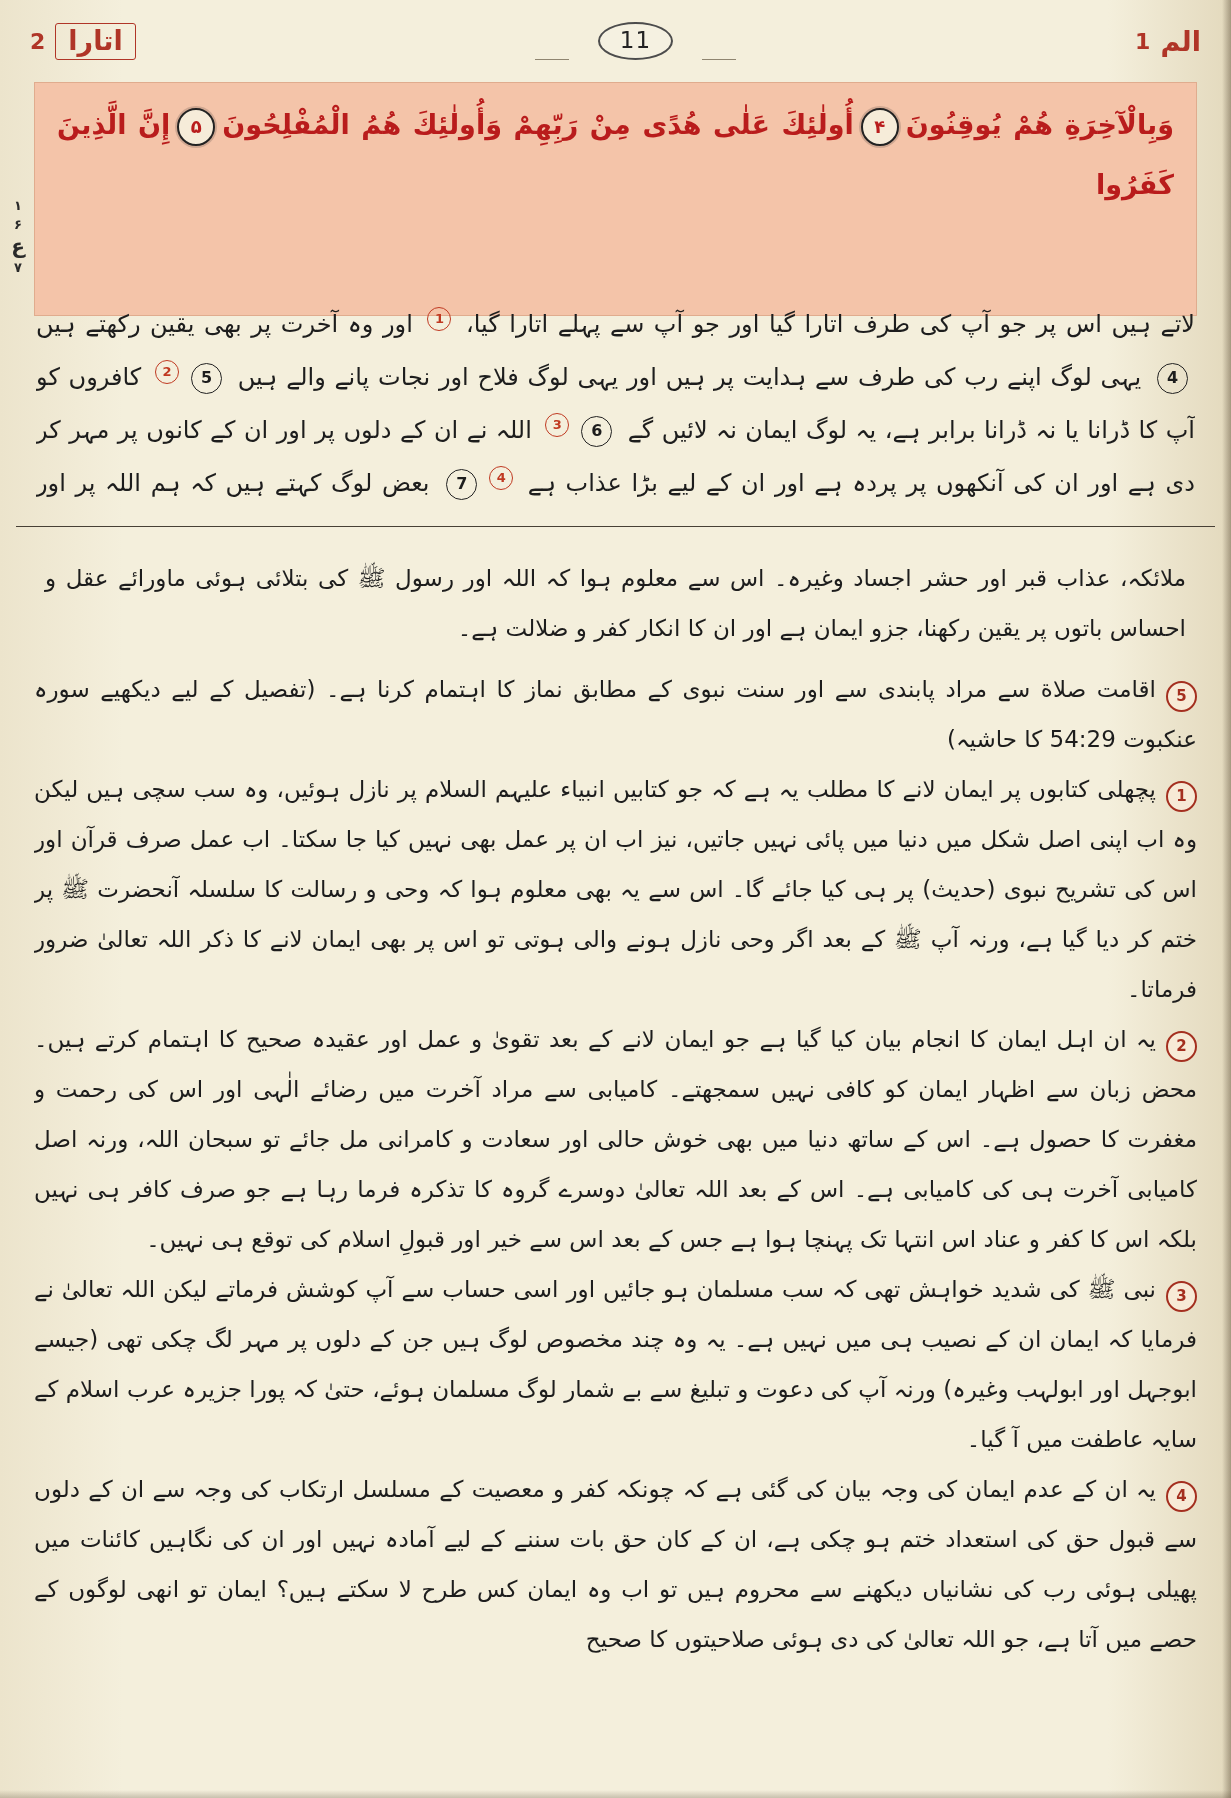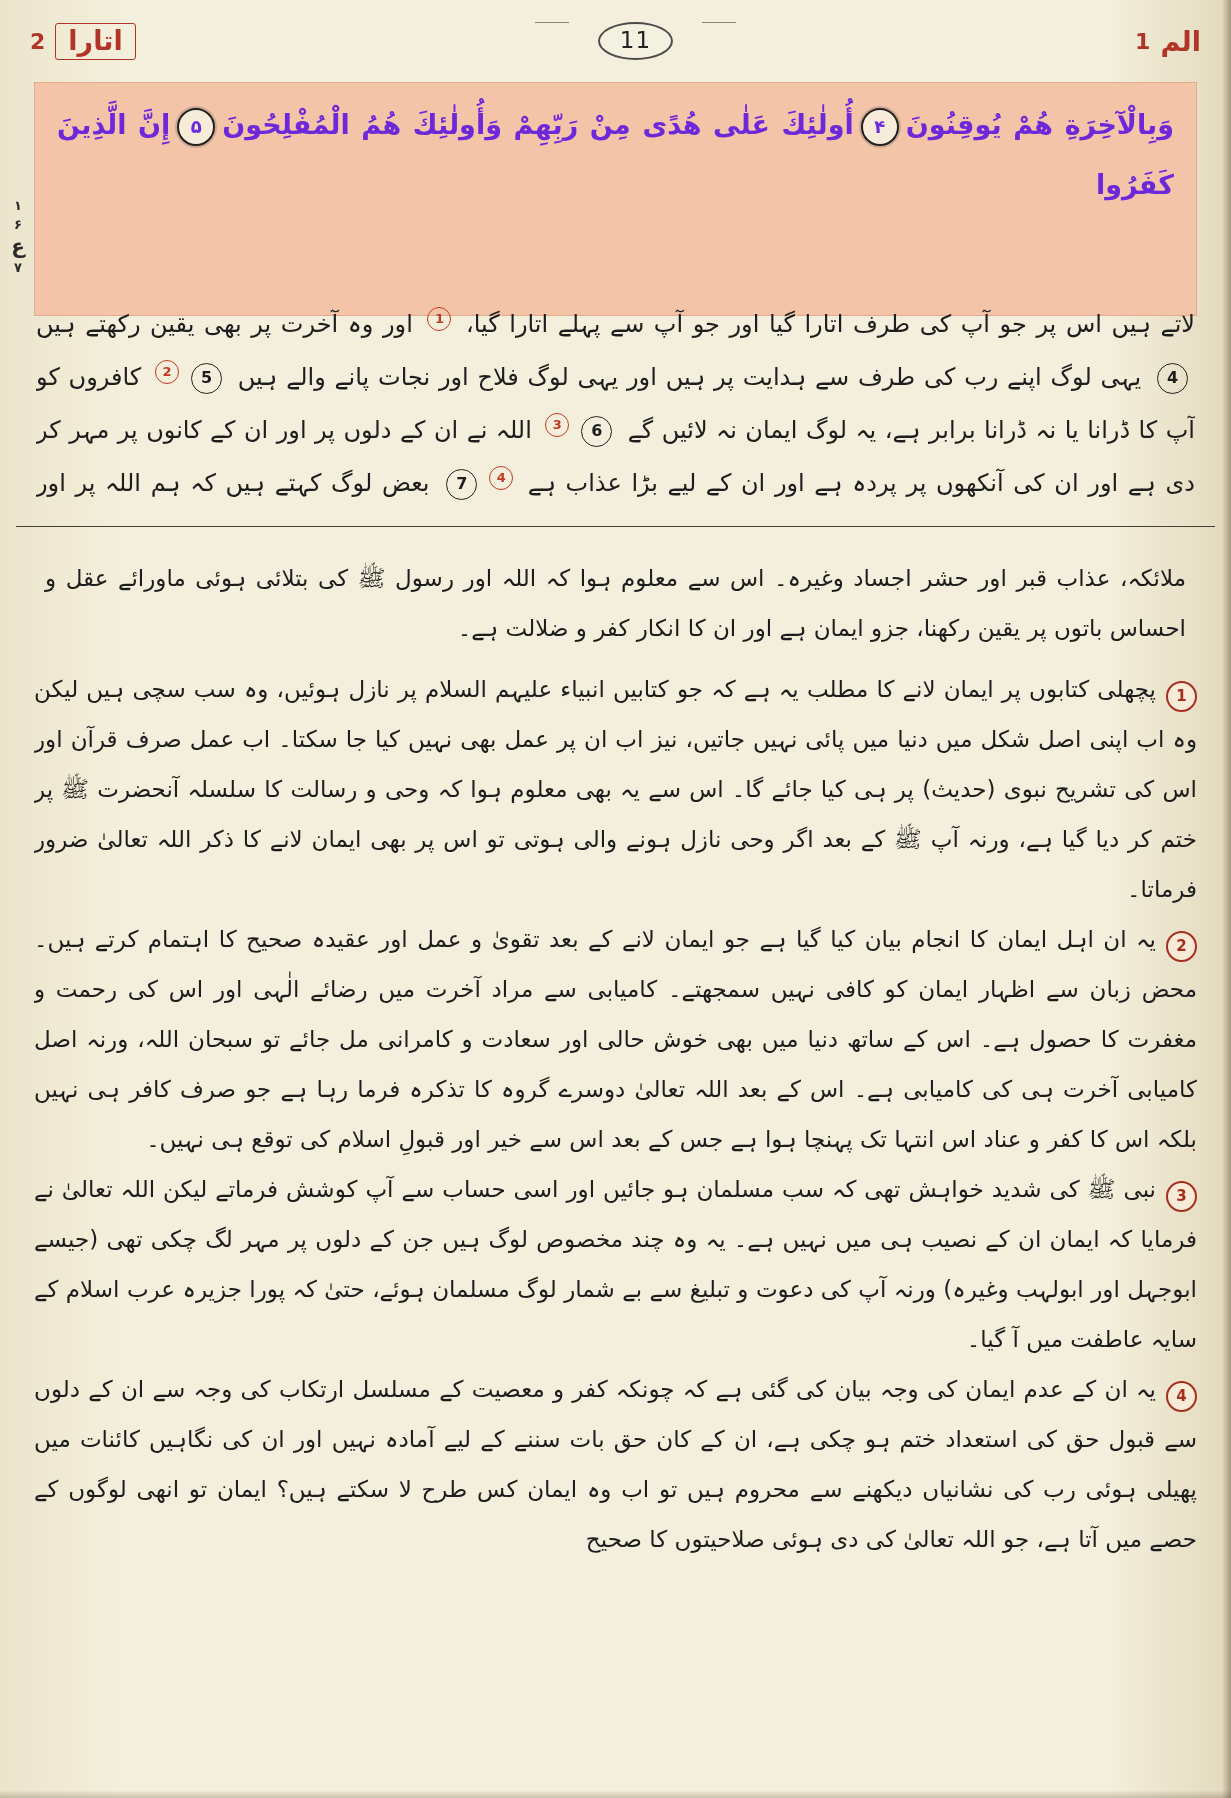--- a/index.html
+++ b/index.html
@@ -13,29 +13,29 @@
     background:linear-gradient(to left,rgba(70,55,35,.40),rgba(70,55,35,0));pointer-events:none}
   .edge-bottom{position:absolute;bottom:0;left:0;width:100%;height:8px;
     background:linear-gradient(to top,rgba(70,55,35,.25),rgba(70,55,35,0));pointer-events:none}
 
   
   .header{position:absolute;top:16px;right:30px;left:30px;height:50px;
     display:flex;align-items:center;justify-content:space-between}
   .surah-label{display:flex;align-items:center;gap:10px;color:#b03527;font-weight:bold;font-size:27px}
   .surah-name.boxed{border:1.6px solid #b03527;border-radius:3px;padding:1px 12px 3px}
   .surah-num{font-size:22px}
-  .oval-wrap{display:flex;align-items:flex-start;gap:29px}
+  .oval-wrap{display:flex;align-items:flex-end;gap:29px}
   .flank{width:34px;height:0;border-top:1.5px solid #8f8570}
   .page-oval{border:2px solid #4c4c4c;border-radius:50%;padding:3px 20px 5px;
     font-size:23px;color:#222;letter-spacing:1px;background:rgba(255,255,255,.15)}
 
   
   .quran-box{position:absolute;top:82px;right:34px;left:34px;height:208px;overflow:hidden;
     background:#f4c4a9;border:1px solid #e0ac8e;padding:12px 22px}
-  .quran-line{font-size:27px;font-weight:bold;line-height:60px;color:#6d28d9;
+  .quran-line{font-size:27px;font-weight:bold;line-height:60px;color:#b91c1c;
     text-align:justify;text-align-last:justify;white-space:normal}
   .quran-line .verse-circle{width:34px;height:34px;font-size:18px;background:#f6ecd9;
     box-shadow:0 0 0 2px rgba(40,40,40,.18)}
   .verse-circle{display:inline-flex;align-items:center;justify-content:center;
     width:30px;height:30px;border:2px solid #222;border-radius:50%;
     font-size:17px;font-weight:bold;margin:0 7px;vertical-align:middle;line-height:1}
   .fn-ref{display:inline-flex;align-items:center;justify-content:center;
     width:22px;height:22px;border:1.5px solid #c03a22;border-radius:50%;
     color:#c03a22;font-size:13px;font-weight:bold;margin:0 5px;vertical-align:super;line-height:1}
 
@@ -98,19 +98,20 @@
     <span>۷</span>
   </div>
 
   <div class="translation"><span class="t">لاتے ہیں اس پر جو آپ کی طرف اتارا گیا اور جو آپ سے پہلے اتارا گیا، </span><span class="fn-ref">1</span><span class="t"> اور وہ آخرت پر بھی یقین رکھتے ہیں </span><span class="verse-circle">4</span><span class="t"> یہی لوگ اپنے رب کی طرف سے ہدایت پر ہیں اور یہی لوگ فلاح اور نجات پانے والے ہیں </span><span class="verse-circle">5</span><span class="fn-ref">2</span><span class="t"> کافروں کو آپ کا ڈرانا یا نہ ڈرانا برابر ہے، یہ لوگ ایمان نہ لائیں گے </span><span class="verse-circle">6</span><span class="fn-ref">3</span><span class="t"> اللہ نے ان کے دلوں پر اور ان کے کانوں پر مہر کر دی ہے اور ان کی آنکھوں پر پردہ ہے اور ان کے لیے بڑا عذاب ہے </span><span class="fn-ref">4</span><span class="verse-circle">7</span><span class="t"> بعض لوگ کہتے ہیں کہ ہم اللہ پر اور قیامت کے دن پر ایمان رکھتے ہیں لیکن درحقیقت وہ ایمان</span></div>
 
   <div class="divider"></div>
 
   <div class="commentary">
     <div class="continuation">ملائکہ، عذاب قبر اور حشر اجساد وغیرہ۔ اس سے معلوم ہوا کہ اللہ اور رسول ﷺ کی بتلائی ہوئی ماورائے عقل و احساس باتوں پر یقین رکھنا، جزو ایمان ہے اور ان کا انکار کفر و ضلالت ہے۔</div>
     <div>
+        <div class="note"><span class="note-marker">5</span><span>اقامت صلاة سے مراد پابندی سے اور سنت نبوی کے مطابق نماز کا اہتمام کرنا ہے۔ (تفصیل کے لیے دیکھیے سورہ عنکبوت 54:29 کا حاشیہ)</span></div>
         <div class="note"><span class="note-marker">1</span><span>پچھلی کتابوں پر ایمان لانے کا مطلب یہ ہے کہ جو کتابیں انبیاء علیہم السلام پر نازل ہوئیں، وہ سب سچی ہیں لیکن وہ اب اپنی اصل شکل میں دنیا میں پائی نہیں جاتیں، نیز اب ان پر عمل بھی نہیں کیا جا سکتا۔ اب عمل صرف قرآن اور اس کی تشریح نبوی (حدیث) پر ہی کیا جائے گا۔ اس سے یہ بھی معلوم ہوا کہ وحی و رسالت کا سلسلہ آنحضرت ﷺ پر ختم کر دیا گیا ہے، ورنہ آپ ﷺ کے بعد اگر وحی نازل ہونے والی ہوتی تو اس پر بھی ایمان لانے کا ذکر اللہ تعالیٰ ضرور فرماتا۔</span></div>
         <div class="note"><span class="note-marker">2</span><span>یہ ان اہل ایمان کا انجام بیان کیا گیا ہے جو ایمان لانے کے بعد تقویٰ و عمل اور عقیدہ صحیح کا اہتمام کرتے ہیں۔ محض زبان سے اظہار ایمان کو کافی نہیں سمجھتے۔ کامیابی سے مراد آخرت میں رضائے الٰہی اور اس کی رحمت و مغفرت کا حصول ہے۔ اس کے ساتھ دنیا میں بھی خوش حالی اور سعادت و کامرانی مل جائے تو سبحان اللہ، ورنہ اصل کامیابی آخرت ہی کی کامیابی ہے۔ اس کے بعد اللہ تعالیٰ دوسرے گروہ کا تذکرہ فرما رہا ہے جو صرف کافر ہی نہیں بلکہ اس کا کفر و عناد اس انتہا تک پہنچا ہوا ہے جس کے بعد اس سے خیر اور قبولِ اسلام کی توقع ہی نہیں۔</span></div>
         <div class="note"><span class="note-marker">3</span><span>نبی ﷺ کی شدید خواہش تھی کہ سب مسلمان ہو جائیں اور اسی حساب سے آپ کوشش فرماتے لیکن اللہ تعالیٰ نے فرمایا کہ ایمان ان کے نصیب ہی میں نہیں ہے۔ یہ وہ چند مخصوص لوگ ہیں جن کے دلوں پر مہر لگ چکی تھی (جیسے ابوجہل اور ابولہب وغیرہ) ورنہ آپ کی دعوت و تبلیغ سے بے شمار لوگ مسلمان ہوئے، حتیٰ کہ پورا جزیرہ عرب اسلام کے سایہ عاطفت میں آ گیا۔</span></div>
         <div class="note"><span class="note-marker">4</span><span>یہ ان کے عدم ایمان کی وجہ بیان کی گئی ہے کہ چونکہ کفر و معصیت کے مسلسل ارتکاب کی وجہ سے ان کے دلوں سے قبول حق کی استعداد ختم ہو چکی ہے، ان کے کان حق بات سننے کے لیے آمادہ نہیں اور ان کی نگاہیں کائنات میں پھیلی ہوئی رب کی نشانیاں دیکھنے سے محروم ہیں تو اب وہ ایمان کس طرح لا سکتے ہیں؟ ایمان تو انھی لوگوں کے حصے میں آتا ہے، جو اللہ تعالیٰ کی دی ہوئی صلاحیتوں کا صحیح</span></div>
       </div>
   </div>
 </div>
 
 </body></html>

